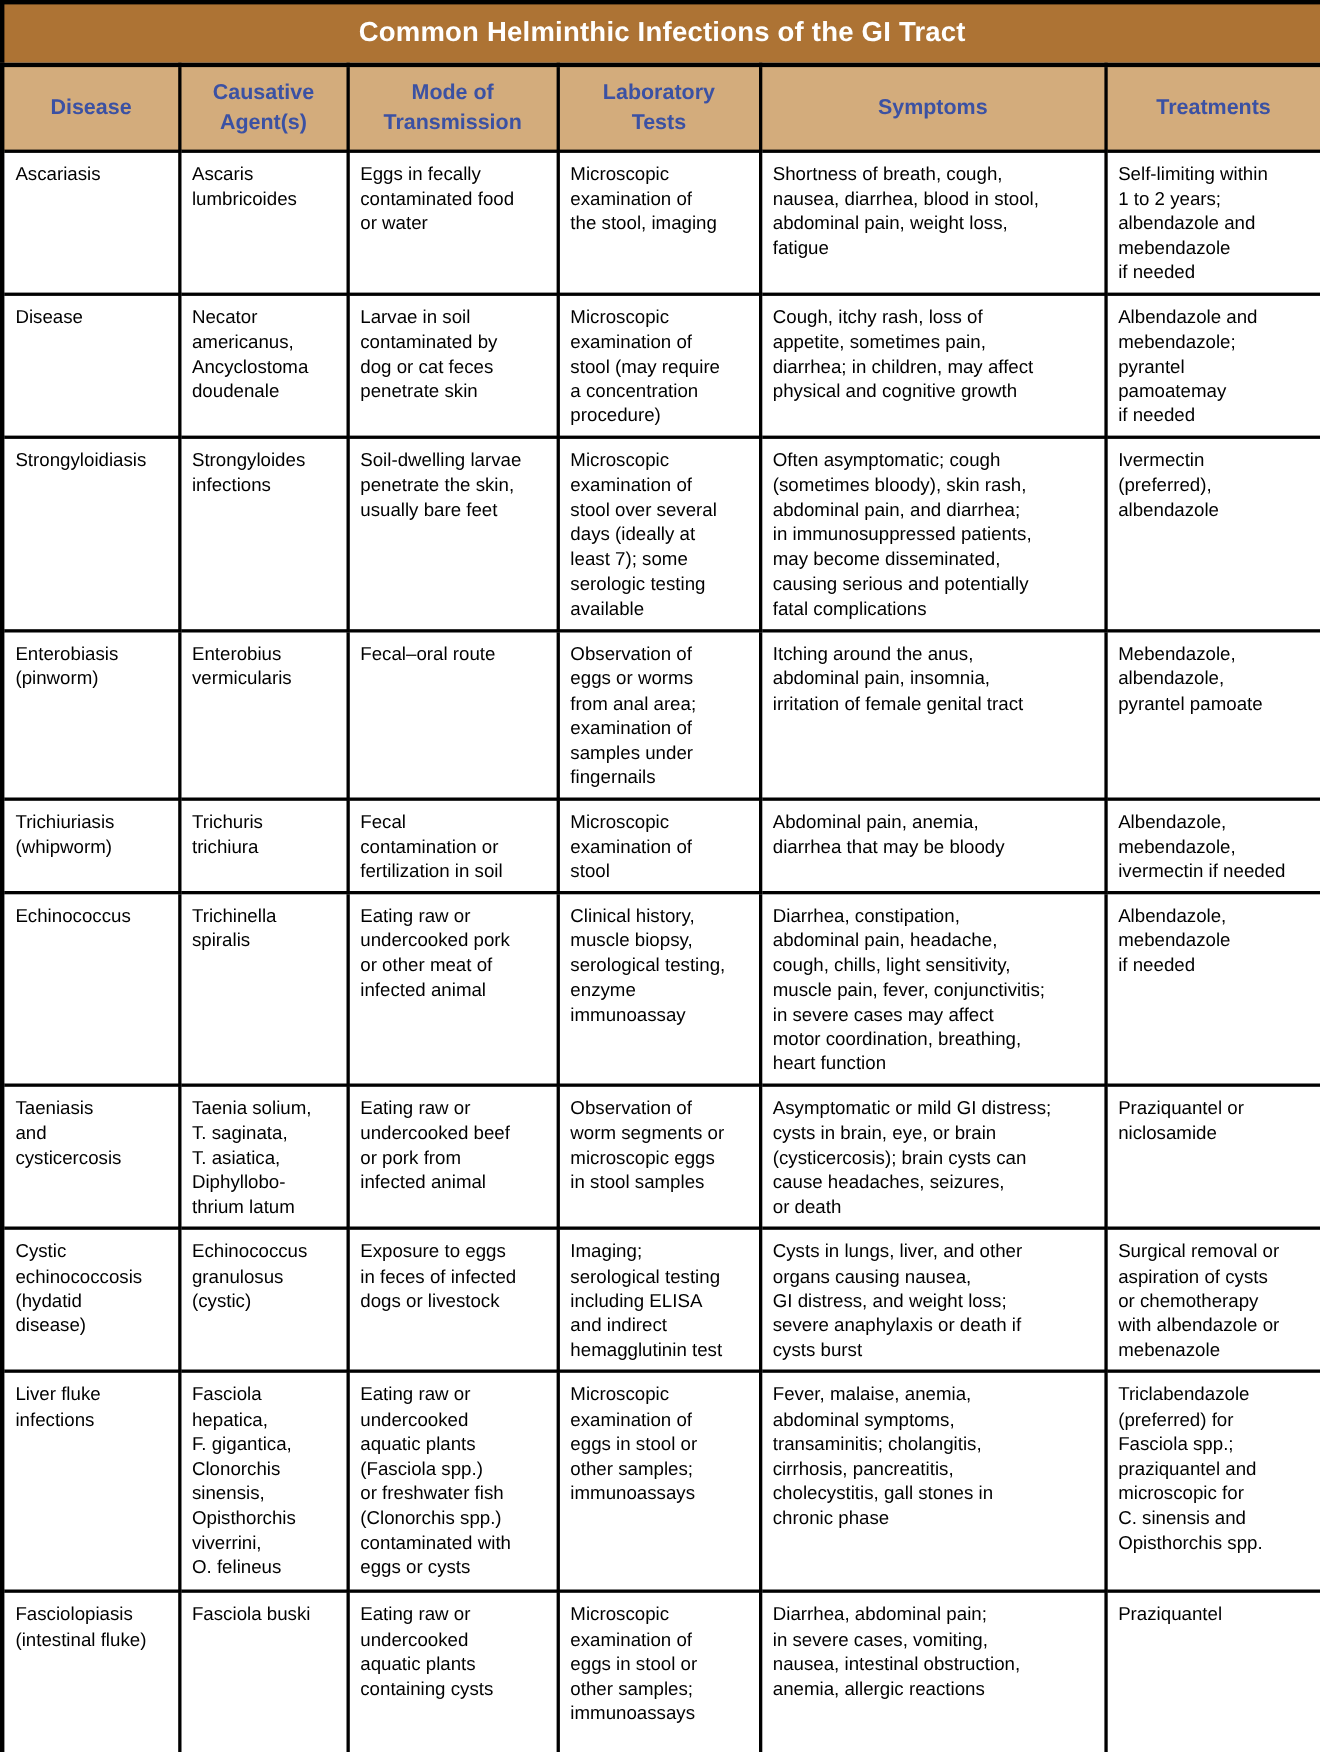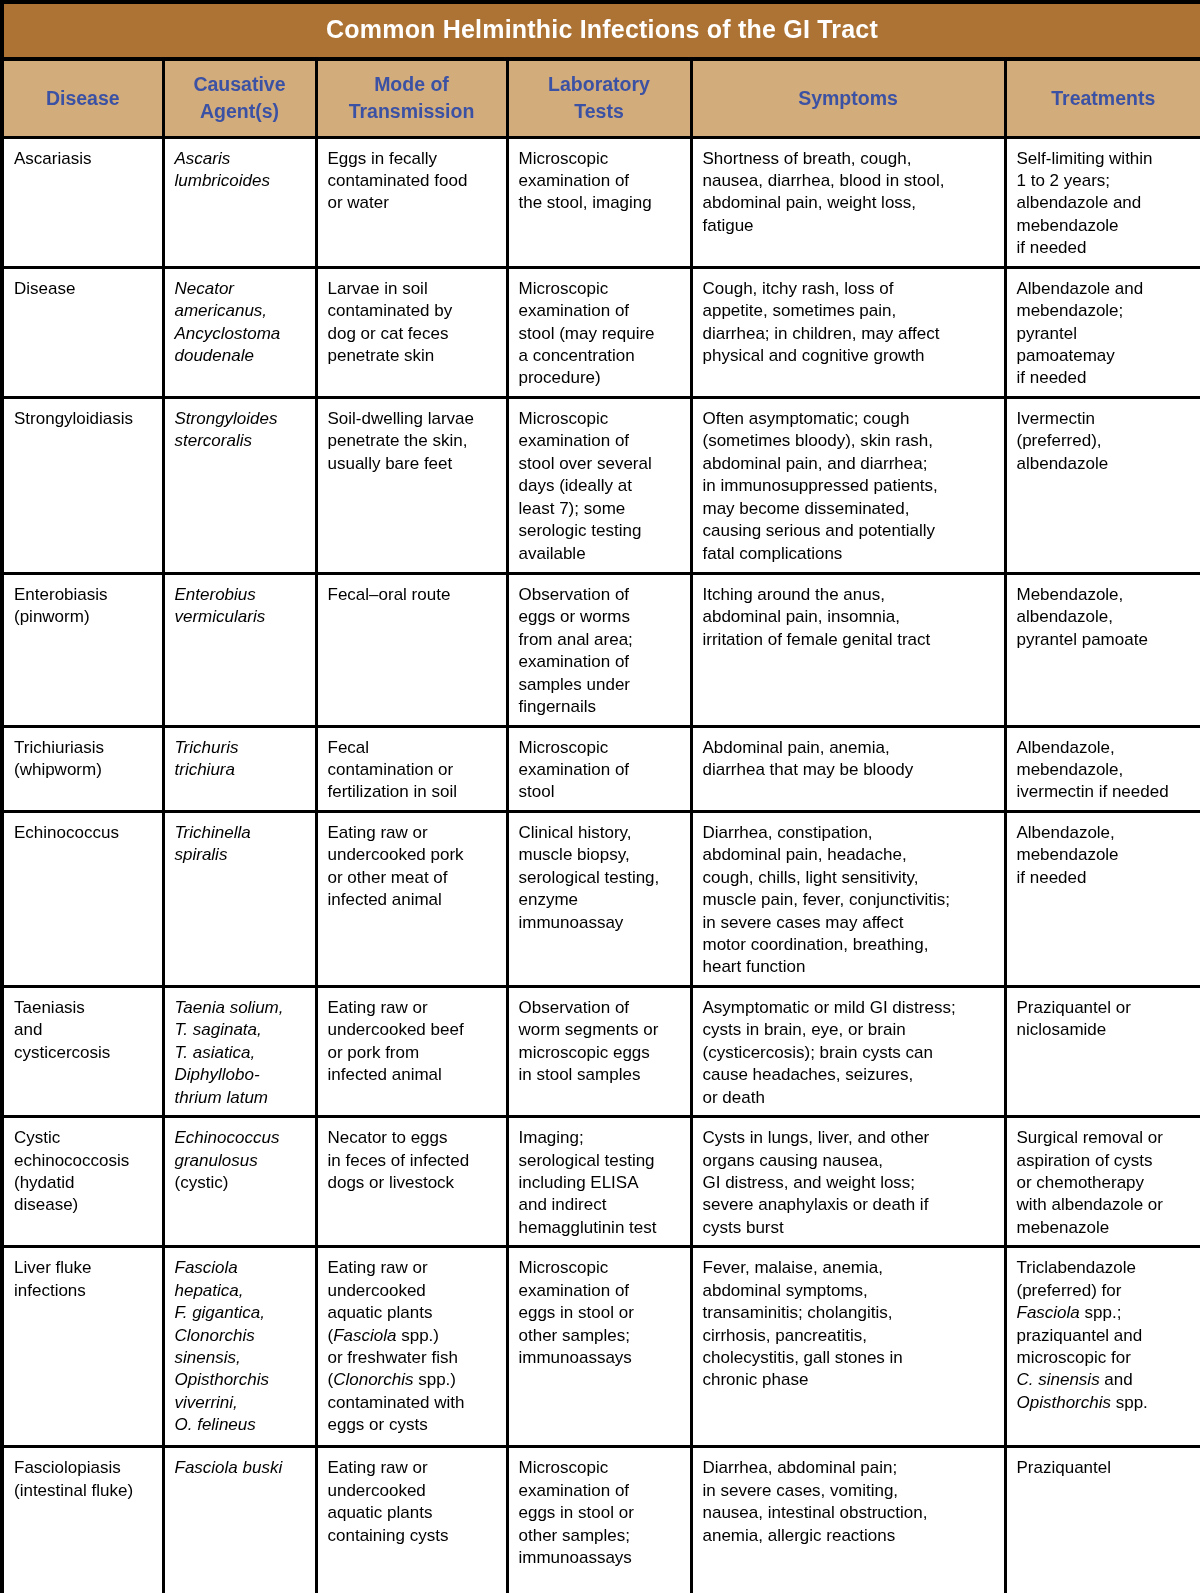--- a/index.html
+++ b/index.html
@@ -63,21 +63,21 @@
   tbody tr:nth-child(1)  { height: 129px; }
   tbody tr:nth-child(2)  { height: 130px; }
   tbody tr:nth-child(3)  { height: 176px; }
   tbody tr:nth-child(4)  { height: 152px; }
   tbody tr:nth-child(5)  { height: 81px;  }
   tbody tr:nth-child(6)  { height: 175px; }
   tbody tr:nth-child(7)  { height: 130px; }
   tbody tr:nth-child(8)  { height: 130px; }
   tbody tr:nth-child(9)  { height: 200px; }
   tbody tr:nth-child(10) { height: 150px; }
-  .it { font-style: italic; }
+  .it { }
 </style>
 </head>
 <body>
 
 <table class="helminth">
   <caption class="title-bar">Common Helminthic Infections of the GI Tract</caption>
   <colgroup>
     <col style="width:161px">
     <col style="width:153px">
     <col style="width:191px">
@@ -140,21 +140,21 @@
 physical and cognitive growth</span></td>
         <td><span>Albendazole and
 mebendazole;
 pyrantel
 pamoatemay
 if needed</span></td>
       </tr>
       <tr>
         <td><span>Strongyloidiasis</span></td>
         <td><span class="it">Strongyloides
-stercoralis</span></td>
+infections</span></td>
         <td><span>Soil-dwelling larvae
 penetrate the skin,
 usually bare feet</span></td>
         <td><span>Microscopic
 examination of
 stool over several
 days (ideally at
 least 7); some
 serologic testing
 available</span></td>
@@ -255,21 +255,21 @@
 niclosamide</span></td>
       </tr>
       <tr>
         <td><span>Cystic
 echinococcosis
 (hydatid
 disease)</span></td>
         <td><span class="it">Echinococcus
 granulosus
 </span><span>(cystic)</span></td>
-        <td><span>Necator to eggs
+        <td><span>Exposure to eggs
 in feces of infected
 dogs or livestock</span></td>
         <td><span>Imaging;
 serological testing
 including ELISA
 and indirect
 hemagglutinin test</span></td>
         <td><span>Cysts in lungs, liver, and other
 organs causing nausea,
 GI distress, and weight loss;

